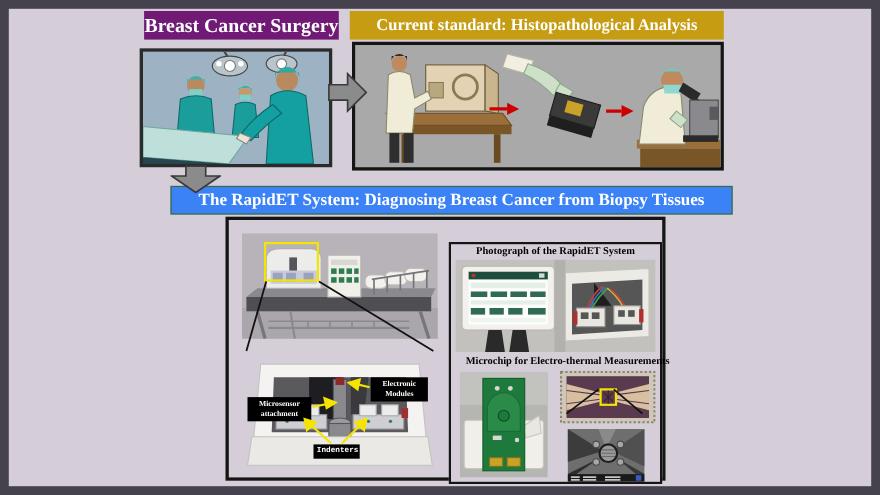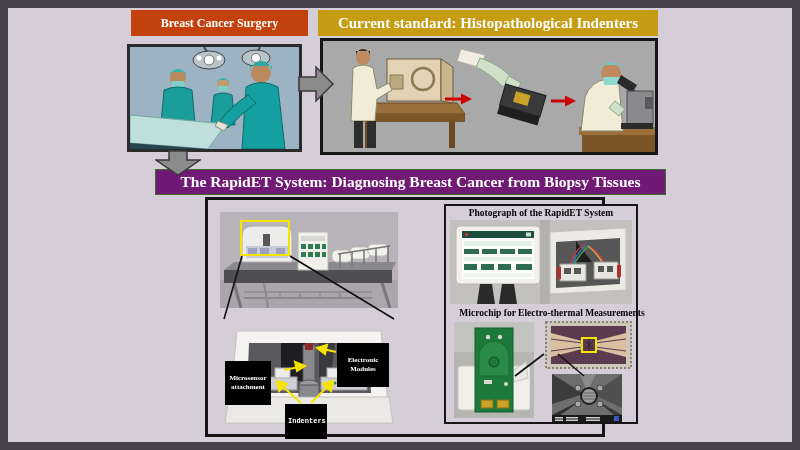--- a/index.html
+++ b/index.html
@@ -1,62 +1,62 @@
 <!DOCTYPE html>
 <html><head>
 <meta charset="utf-8">
 <style>
   html,body{margin:0;padding:0;background:#222;}
   .stage{position:relative;width:800px;height:450px;background:#d5ced9;overflow:hidden;
          font-family:"Liberation Serif",serif;}
   .frame-border{position:absolute;inset:0;border:8px solid #45414d;pointer-events:none;z-index:60;}
   .banner{position:absolute;display:flex;align-items:center;justify-content:center;
           color:#fff;font-weight:bold;white-space:nowrap;z-index:2;}
-  .banner-red{left:131px;top:10px;width:177px;height:26px;background:#c2410c;font-size:12px;}
+  .banner-red{left:131px;top:10px;width:177px;height:26px;background:#701a75;font-size:18px;}
   .banner-gold{left:318px;top:10px;width:340px;height:26px;background:#c59c12;font-size:15px;}
-  .banner-green{left:155px;top:169px;width:511px;height:26px;background:#701a75;
+  .banner-green{left:155px;top:169px;width:511px;height:26px;background:#3b82f6;
                 font-size:15.5px;border:1px solid #3f6a2e;box-sizing:border-box;text-align:right;}
   .surgery-box{position:absolute;left:127px;top:44px;width:175px;height:108px;
                border:3px solid #2b2b2b;background:#9db3c4;box-sizing:border-box;}
   .arrow-right{position:absolute;left:298px;top:64px;width:36px;height:40px;z-index:3;}
   .arrow-down{position:absolute;left:155px;top:150px;width:46px;height:26px;z-index:3;}
   .histo-box{position:absolute;left:320px;top:38px;width:338px;height:117px;
              border:3px solid #151515;background:#a9a9a9;box-sizing:border-box;}
   .system-panel{position:absolute;left:205px;top:197px;width:400px;height:240px;
                 border:3px solid #151515;background:#d5ced9;box-sizing:border-box;}
   .cart-scene{position:absolute;left:12px;top:12px;width:178px;height:96px;}
   .highlight-rect{position:absolute;left:32px;top:20px;width:50px;height:36px;
                   border:2px solid #f5e400;box-sizing:border-box;z-index:4;}
   .device-zoom{position:absolute;left:15px;top:119px;width:172px;height:106px;}
   .device-label{position:absolute;background:#000;color:#fff;font-weight:bold;font-size:7px;
-                line-height:1.25;text-align:center;padding:13px 3px;z-index:6;box-sizing:border-box;}
-  .lbl-microsensor{left:2px;top:42px;width:46px;}
+                line-height:1.25;text-align:center;padding:2px 3px;z-index:6;box-sizing:border-box;}
+  .lbl-microsensor{left:2px;top:42px;width:58px;}
   .lbl-electronic{left:114px;top:24px;width:52px;}
   .lbl-indenters{left:62px;top:85px;width:42px;font-family:Liberation Mono, monospace;}
-  .right-box{position:absolute;left:200px;top:4px;width:194px;height:220px;
-             border:2px solid #151515;background:#d5ced9;box-sizing:border-box;margin-left:36px;}
+  .right-box{position:absolute;left:200px;top:20px;width:194px;height:220px;
+             border:2px solid #151515;background:#d5ced9;box-sizing:border-box;}
   .sub-title{position:absolute;left:0;width:100%;text-align:center;color:#000;
              font-weight:bold;font-size:9.5px;white-space:nowrap;}
   .title-photo{top:2px;}
   .title-chip{top:102px;padding-left:11px;}
   .rapidet-photo{position:absolute;left:4px;top:14px;width:182px;height:84px;}
   .pcb-photo{position:absolute;left:8px;top:116px;width:80px;height:96px;}
   .chip-photo{position:absolute;left:99px;top:115px;width:87px;height:48px;}
   .sem-photo{position:absolute;left:106px;top:168px;width:70px;height:48px;}
   .panel-overlay{position:absolute;left:0;top:0;width:394px;height:234px;z-index:5;pointer-events:none;}
   .device-overlay{position:absolute;left:0;top:0;width:172px;height:106px;z-index:7;pointer-events:none;}
   svg{display:block;}
 </style>
 </head>
 <body>
 
 <div class="stage">
 
   <div class="banner banner-red">Breast Cancer Surgery</div>
-  <div class="banner banner-gold">Current standard: Histopathological Indenters</div>
+  <div class="banner banner-gold">Current standard: Histopathological Analysis</div>
 
   <div class="surgery-box">
     <svg width="169" height="102" viewBox="0 0 169 102">
       <rect width="169" height="102" fill="#9db3c4"></rect>
       <line x1="74" y1="0" x2="79" y2="8" stroke="#4a4a4a" stroke-width="2"></line>
       <ellipse cx="79" cy="13" rx="16" ry="9" fill="#b9c4cb" stroke="#444"></ellipse>
       <circle cx="79" cy="13" r="5" fill="#fff" stroke="#777"></circle>
       <circle cx="69" cy="11" r="2.5" fill="#fff"></circle>
         <circle cx="89" cy="11" r="2.5" fill="#fff"></circle>
       <line x1="130" y1="0" x2="127" y2="6" stroke="#4a4a4a" stroke-width="2"></line>

